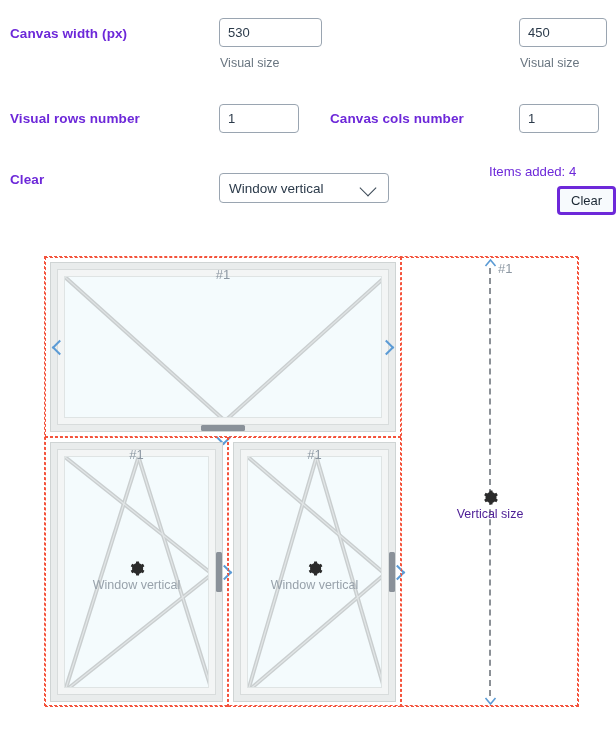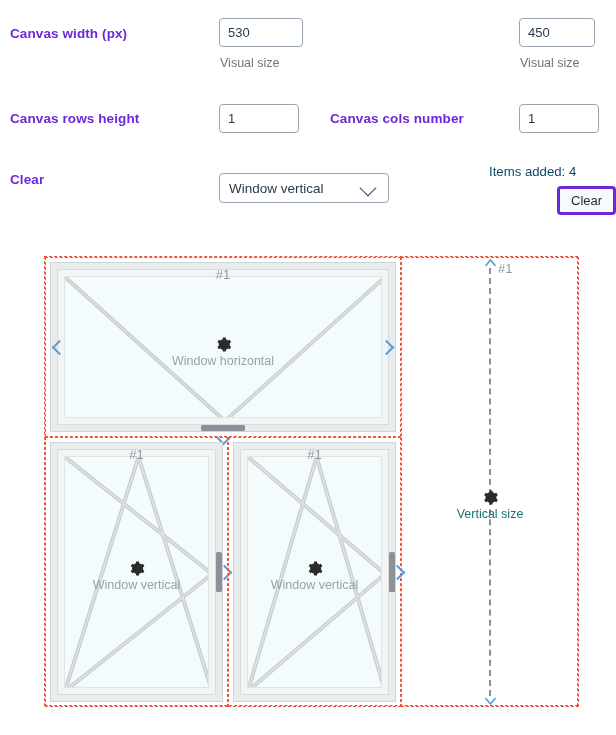--- a/index.html
+++ b/index.html
@@ -70,21 +70,21 @@
     position: absolute;
     pointer-events: none;
     width: 11px; height: 11px;
     border-right: 1.6px solid #3b4956;
     border-bottom: 1.6px solid #3b4956;
     transform: rotate(45deg);
   }
   .items-count {
     position: absolute;
     font-size: 13.2px;
-    color: #0c4a6e;
+    color: #6d28d9;
     white-space: nowrap;
   }
   .clear-btn {
     position: absolute;
     box-sizing: border-box;
     border: 3px solid #6d28d9;
     border-radius: 4px;
     background: #f7fafd;
     color: #1b2733;
     font-family: "Liberation Sans", sans-serif;
@@ -186,37 +186,37 @@
     width: 13px; height: 13px;
   }
   .dim-center {
     position: absolute;
     text-align: center;
     white-space: nowrap;
   }
   .dim-center .dim-text {
     display: block;
     font-size: 12.5px;
-    color: #0f766e;
+    color: #4c1d95;
     margin-top: 1px;
   }
 </style>
 </head>
 <body>
 
 <div class="form-area">
 
   <div class="form-label" style="left:10px; top:26px;">Canvas width (px)</div>
-  <input class="form-input" style="left: 219px; top: 18px; width: 84px;" value="530">
+  <input class="form-input" style="left: 219px; top: 18px; width: 103px;" value="530">
   <div class="hint" style="left:220px; top:56px;">Visual size</div>
 
-  <input class="form-input" style="left: 519px; top: 18px; width: 76px;" value="450">
+  <input class="form-input" style="left: 519px; top: 18px; width: 88px;" value="450">
   <div class="hint" style="left:520px; top:56px;">Visual size</div>
 
-  <div class="form-label" style="left:10px; top:111px;">Canvas rows height</div>
+  <div class="form-label" style="left:10px; top:111px;">Visual rows number</div>
   <input class="form-input" style="left: 219px; top: 104px; width: 80px;" value="1">
 
   <div class="form-label" style="left:306px; top:111px;margin-left:24px;">Canvas cols number</div>
   <input class="form-input" style="left: 519px; top: 104px; width: 80px;" value="1">
 
   <div class="form-label" style="left:10px; top:172px;">Clear</div>
 
   <div class="select-wrap" style="left:219px; top:173px;">
     <select class="form-select" style="left:0; top:0; width:170px;">
       <option>Window vertical</option>
@@ -240,27 +240,20 @@
             <line x1="320" y1="0" x2="160" y2="144" stroke="#c9cecf" stroke-width="4"></line>
             <line x1="0" y1="0" x2="160" y2="144" stroke="#dfe3e4" stroke-width="1.2"></line>
             <line x1="320" y1="0" x2="160" y2="144" stroke="#dfe3e4" stroke-width="1.2"></line>
           </svg>
         </div>
       </div>
     </div>
 
     <div class="hash-label" style="left:50%; top:9px; transform:translateX(-50%);">#1</div>
 
-    <div class="center-block" style="left:50%; top:78px; transform:translateX(-50%);">
-      <svg class="gear" viewBox="0 0 24 24">
-        <path fill="#2b2b2b" d="M12 8.2a3.8 3.8 0 100 7.6 3.8 3.8 0 000-7.6zm0 5.6a1.8 1.8 0 110-3.6 1.8 1.8 0 010 3.6z"></path>
-        <path fill="#2b2b2b" d="M21 12c0-.6-.06-1.2-.18-1.75l2.02-1.42-2-3.46-2.3.92a8.6 8.6 0 00-3-1.74L15.2 2h-4l-.34 2.55a8.6 8.6 0 00-3 1.74l-2.3-.92-2 3.46 2.02 1.42a9 9 0 000 3.5L3.56 15.2l2 3.46 2.3-.92c.88.76 1.9 1.36 3 1.74L11.2 22h4l.34-2.52a8.6 8.6 0 003-1.74l2.3.92 2-3.46-2.02-1.45c.12-.55.18-1.15.18-1.75z"></path>
-      </svg>
-      <span class="cb-label">Window horizontal</span>
-    </div>
 
     <span class="chev left" style="left:8px; top:84px;"></span>
     <span class="chev right" style="right:8px; top:84px;"></span>
 
     <div class="handle-h" style="left:50%; transform:translateX(-50%); bottom:5px; width:44px; height:6px;"></div>
     <span class="chev down" style="left:50%; margin-left:-5px; bottom:-7px;"></span>
   </div>
 
   <div class="cell" style="left:0; top:180px; width:183px; height:270px;">
 

